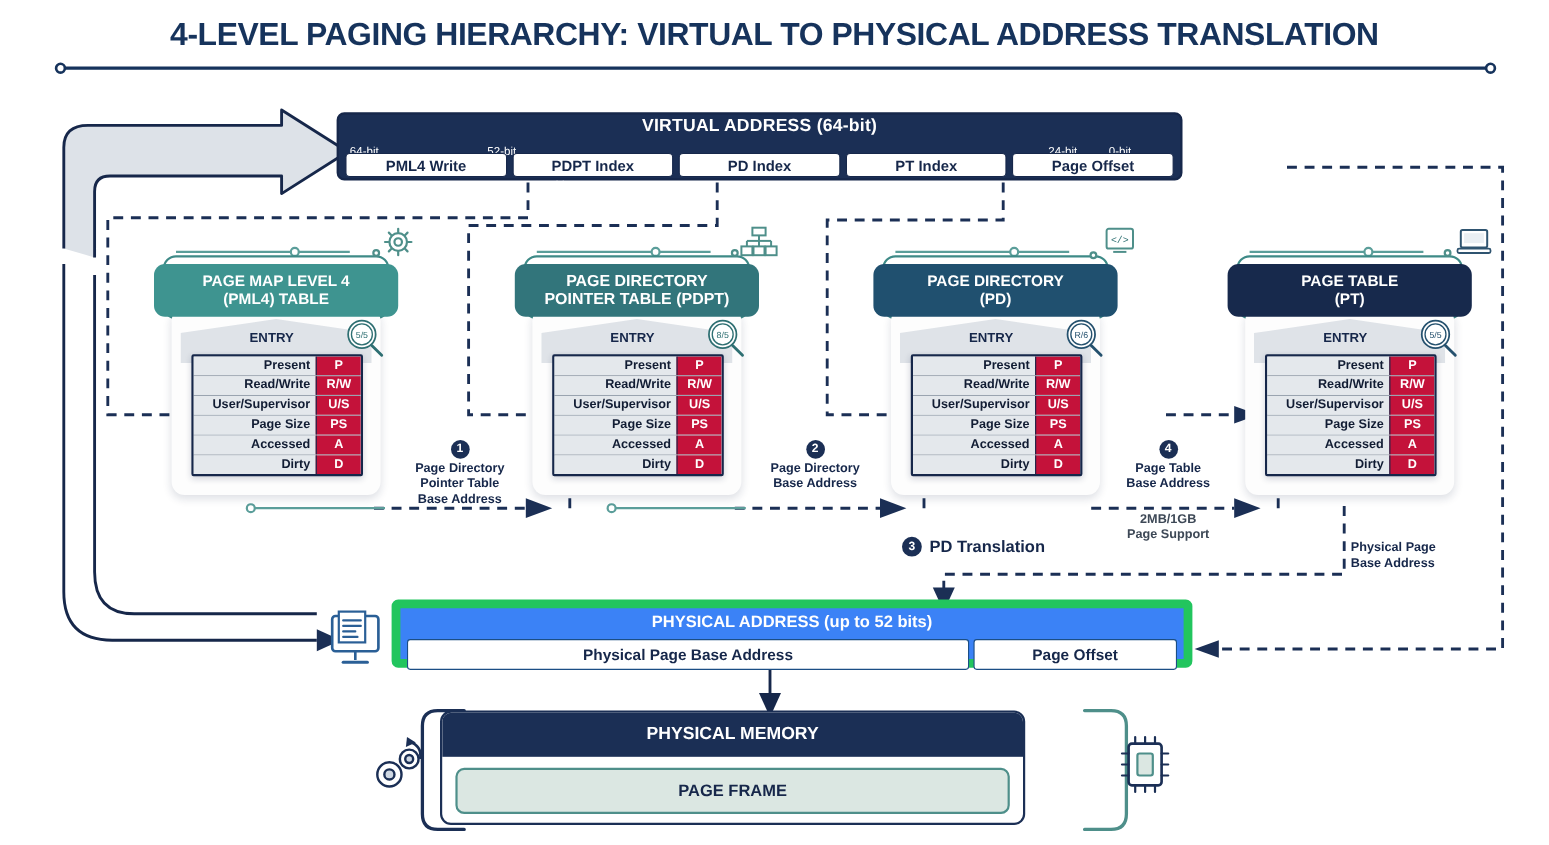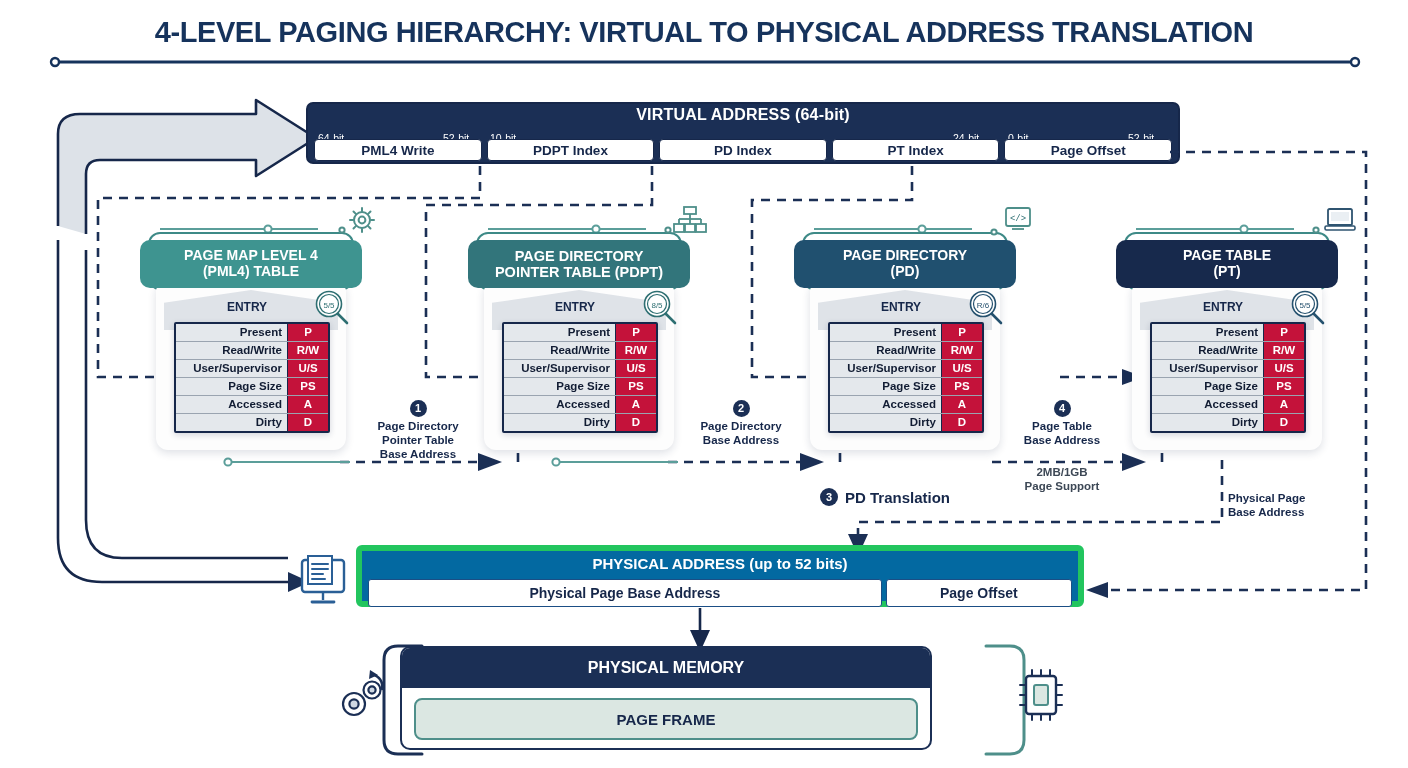--- a/index.html
+++ b/index.html
@@ -9,21 +9,21 @@
   .abs{position:absolute;}
 
   
   #title-wrap{left:0;top:16px;width:1408px;text-align:center;}
   #title{font-size:29px;font-weight:bold;letter-spacing:-0.4px;color:#16335c;white-space:nowrap;}
   #title .hl{font-weight:bold;}
   #title .rest{font-weight:bold;}
   #title-rule{left:50px;top:57px;width:1310px;height:10px;}
 
   
-  #va{left:306px;top:102px;width:874px;height:62px;background:#1b2f55;border:2px solid #16274a;border-radius:7px;box-sizing:border-box;}
+  #va{left:306px;top:102px;width:769px;height:62px;background:#1b2f55;border:2px solid #16274a;border-radius:7px;box-sizing:border-box;}
   #va-title{position:absolute;left:0;top:2px;width:100%;text-align:center;font-size:16px;font-weight:bold;color:#ffffff;letter-spacing:0.2px;}
   .va-bits{position:absolute;top:28px;font-size:10.5px;color:#ffffff;font-weight:normal;}
   #va-seg-row{position:absolute;left:6px;top:35px;right:6px;height:22px;display:flex;gap:5px;}
   .va-seg{flex:1;background:#ffffff;border:1.5px solid #16274a;border-radius:4px;display:flex;align-items:center;justify-content:center;font-size:13.5px;font-weight:bold;color:#16274a;box-sizing:border-box;}
 
   
   .card{position:absolute;width:222px;}
   .card-frame{position:absolute;left:8px;top:18px;width:206px;height:58px;border:2px solid #3e8a87;border-radius:12px;box-sizing:border-box;}
   .card-head{position:absolute;left:0px;top:26px;width:222px;min-height:48px;border-radius:10px;display:flex;align-items:center;justify-content:center;text-align:center;color:#fff;font-weight:bold;font-size:14px;line-height:1.12;padding:6px 8px;box-sizing:border-box;z-index:3;}
   .card-body{position:absolute;left:16px;top:66px;width:190px;height:170px;background:#fdfdfd;border-radius:12px;box-shadow:0 3px 8px rgba(20,35,70,.14);z-index:2;}
@@ -40,21 +40,21 @@
   .deco-icon{position:absolute;top:-8px;right:-16px;width:40px;height:36px;z-index:4;}
 
   
   .steplbl{position:absolute;text-align:center;font-size:11.5px;font-weight:bold;color:#16274a;line-height:1.2;}
   .stepnum{display:block;width:17px;height:17px;border-radius:50%;background:#1b2f55;color:#fff;font-size:11px;font-weight:bold;line-height:17px;text-align:center;margin:0 auto 3px auto;}
   .subnote{position:absolute;text-align:center;font-size:11.5px;font-weight:bold;color:#3d4856;line-height:1.2;}
   .inline-step{position:absolute;display:flex;align-items:center;gap:7px;font-size:15px;font-weight:bold;color:#16274a;}
   .inline-step .stepnum{margin:0;width:18px;height:18px;line-height:18px;font-size:11px;}
 
   
-  #pa{left:356px;top:545px;width:728px;height:62px;background:#0369a1;border:6px solid #22c55e;border-radius:6px;box-sizing:border-box;}
+  #pa{left:356px;top:545px;width:728px;height:62px;background:#3b82f6;border:8px solid #22c55e;border-radius:6px;box-sizing:border-box;}
   #pa-title{position:absolute;left:0;top:4px;width:100%;text-align:center;font-size:15px;font-weight:bold;color:#ffffff;}
   #pa-seg-row{position:absolute;left:6px;top:28px;right:6px;height:28px;display:flex;gap:4px;}
   .pa-seg{background:#ffffff;border:1.5px solid #1b4e85;border-radius:3px;display:flex;align-items:center;justify-content:center;font-size:14px;font-weight:bold;color:#16274a;box-sizing:border-box;}
   #pa-seg-base{flex:3;}
   #pa-seg-off{flex:1.08;}
 
   
   #pm-bracket{left:374px;top:640px;width:660px;height:120px;}
   #pm{left:400px;top:646px;width:532px;height:104px;background:#ffffff;border:2px solid #1b2f55;border-radius:10px;box-sizing:border-box;overflow:hidden;}
   #pm-head{height:40px;background:#1b2f55;display:flex;align-items:center;justify-content:center;color:#fff;font-weight:bold;font-size:16px;}
@@ -87,21 +87,21 @@
   <svg class="abs" style="left:48px;top:120px;" width="300" height="480">
     <path class="solidnav" d="M10 120 L10 418 Q10 462 54 462 L240 462"></path>
     <path class="solidnav" d="M38 130 L38 400 Q38 438 74 438 L240 438" stroke="#1b2f55"></path>
     <polygon points="240,452 262,462 240,472" fill="#1b2f55"></polygon>
   </svg>
 
   <div class="abs" id="va">
     <div id="va-title">VIRTUAL ADDRESS (64-bit)</div>
     <div class="va-bits" style="left:10px;">64-bit</div>
     <div class="va-bits" style="left:135px;">52-bit</div>
-    <div class="va-bits" style="left:182px;">10-bit</div>
+    <div class="va-bits" style="left:182px;margin-top:31px;">10-bit</div>
     <div class="va-bits" style="left:645px;">24-bit</div>
     <div class="va-bits" style="left:700px;">0-bit</div>
     <div class="va-bits" style="left:820px;">52-bit</div>
     <div id="va-seg-row">
       <div class="va-seg">PML4 Write</div>
       <div class="va-seg">PDPT Index</div>
       <div class="va-seg">PD Index</div>
       <div class="va-seg">PT Index</div>
       <div class="va-seg">Page Offset</div>
     </div>

